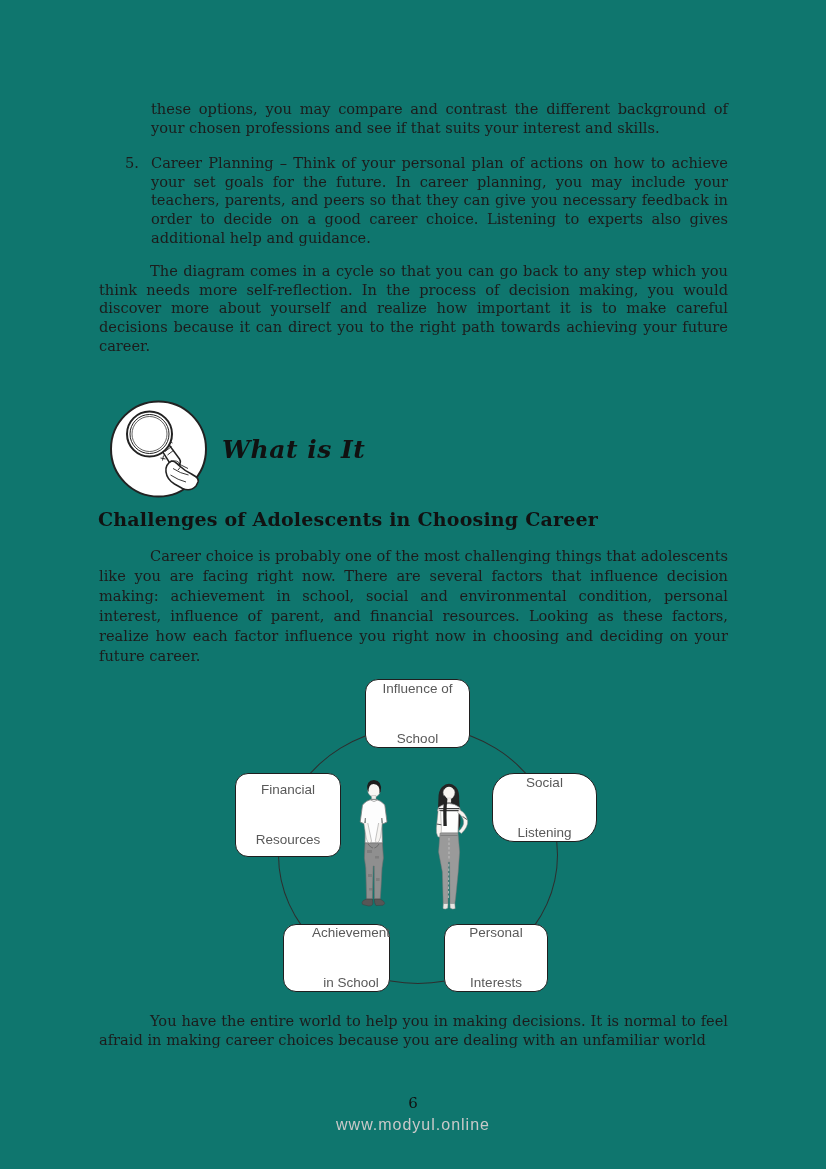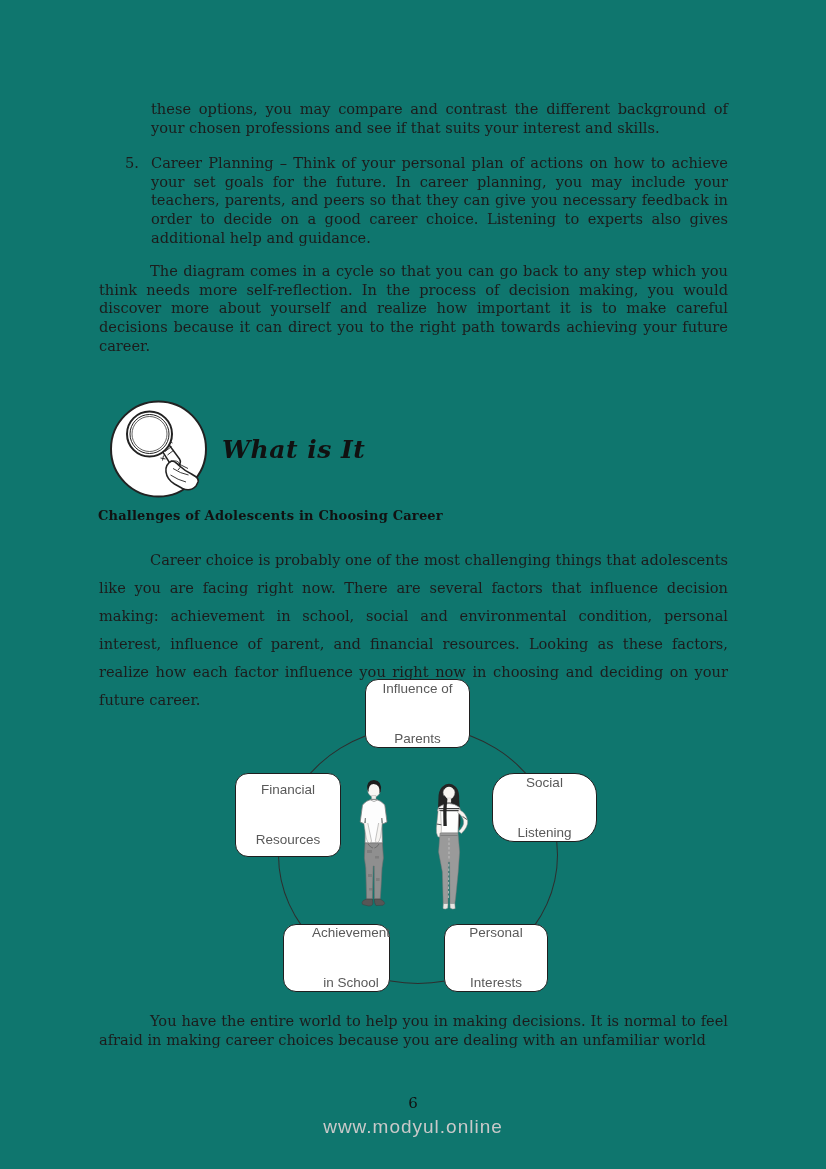--- a/index.html
+++ b/index.html
@@ -36,26 +36,26 @@
     margin-left:12px;
     font-size:25px;
     font-weight:bold;
     font-style:italic;
     letter-spacing:0.5px;
     color:#111;
   }
 
   .heading{
     top:508px;left:98px;width:640px;
-    font-size:13px;font-weight:bold;
+    font-size:19px;font-weight:bold;
     letter-spacing:0.2px;
     color:#111;
   }
 
-  .para-career{top:546px;left:99px;width:629px;text-indent:51px;line-height:28px;}
+  .para-career{top:546px;left:99px;width:629px;text-indent:51px;line-height:20px;}
 
   
   .diagram{top:676px;left:0;width:826px;height:332px;}
   .cycle-circle{
     position:absolute;left:278px;top:50px;
     width:280px;height:258px;
     border:1.6px solid #2e2e2e;
     border-radius:50%;
     box-sizing:border-box;
   }
@@ -86,21 +86,21 @@
   .para-world{top:1012px;left:99px;width:629px;text-indent:51px;}
 
   .page-number{
     top:1094px;left:0;width:826px;
     text-align:center;font-size:15px;color:#111;
   }
   .watermark{
     top:1116px;left:0;width:826px;
     text-align:center;
     font-family:"Liberation Sans", sans-serif;
-    font-size:19px;letter-spacing:1px;
+    font-size:16px;letter-spacing:1px;
     color:#c9c9c9;
   }
 </style>
 </head>
 <body>
 
 <div class="page">
 
   <p class="abs body-text item4-cont">these options, you may compare and contrast the different background of your chosen professions and see if that suits your interest and skills.</p>
 
@@ -134,21 +134,21 @@
 
   <div class="abs heading">Challenges of Adolescents in Choosing Career</div>
 
   <p class="abs body-text para-career">Career choice is probably one of the most challenging things that adolescents like you are facing right now.  There are several factors that influence decision making:  achievement in school, social and environmental condition, personal interest, influence of parent, and financial resources. Looking as these factors, realize how each factor influence you right now in choosing and deciding on your future career.</p>
 
   <div class="abs diagram">
     <div class="cycle-circle"></div>
 
     <div class="node n-influence">
       <span>Influence of</span>
-      <span>Parents</span>
+      <span>School</span>
     </div>
     <div class="node n-financial">
       <span>Financial</span>
       <span>Resources</span>
     </div>
     <div class="node n-social">
       <span>Social</span>
       <span>Listening</span>
     </div>
     <div class="node n-achievement">

